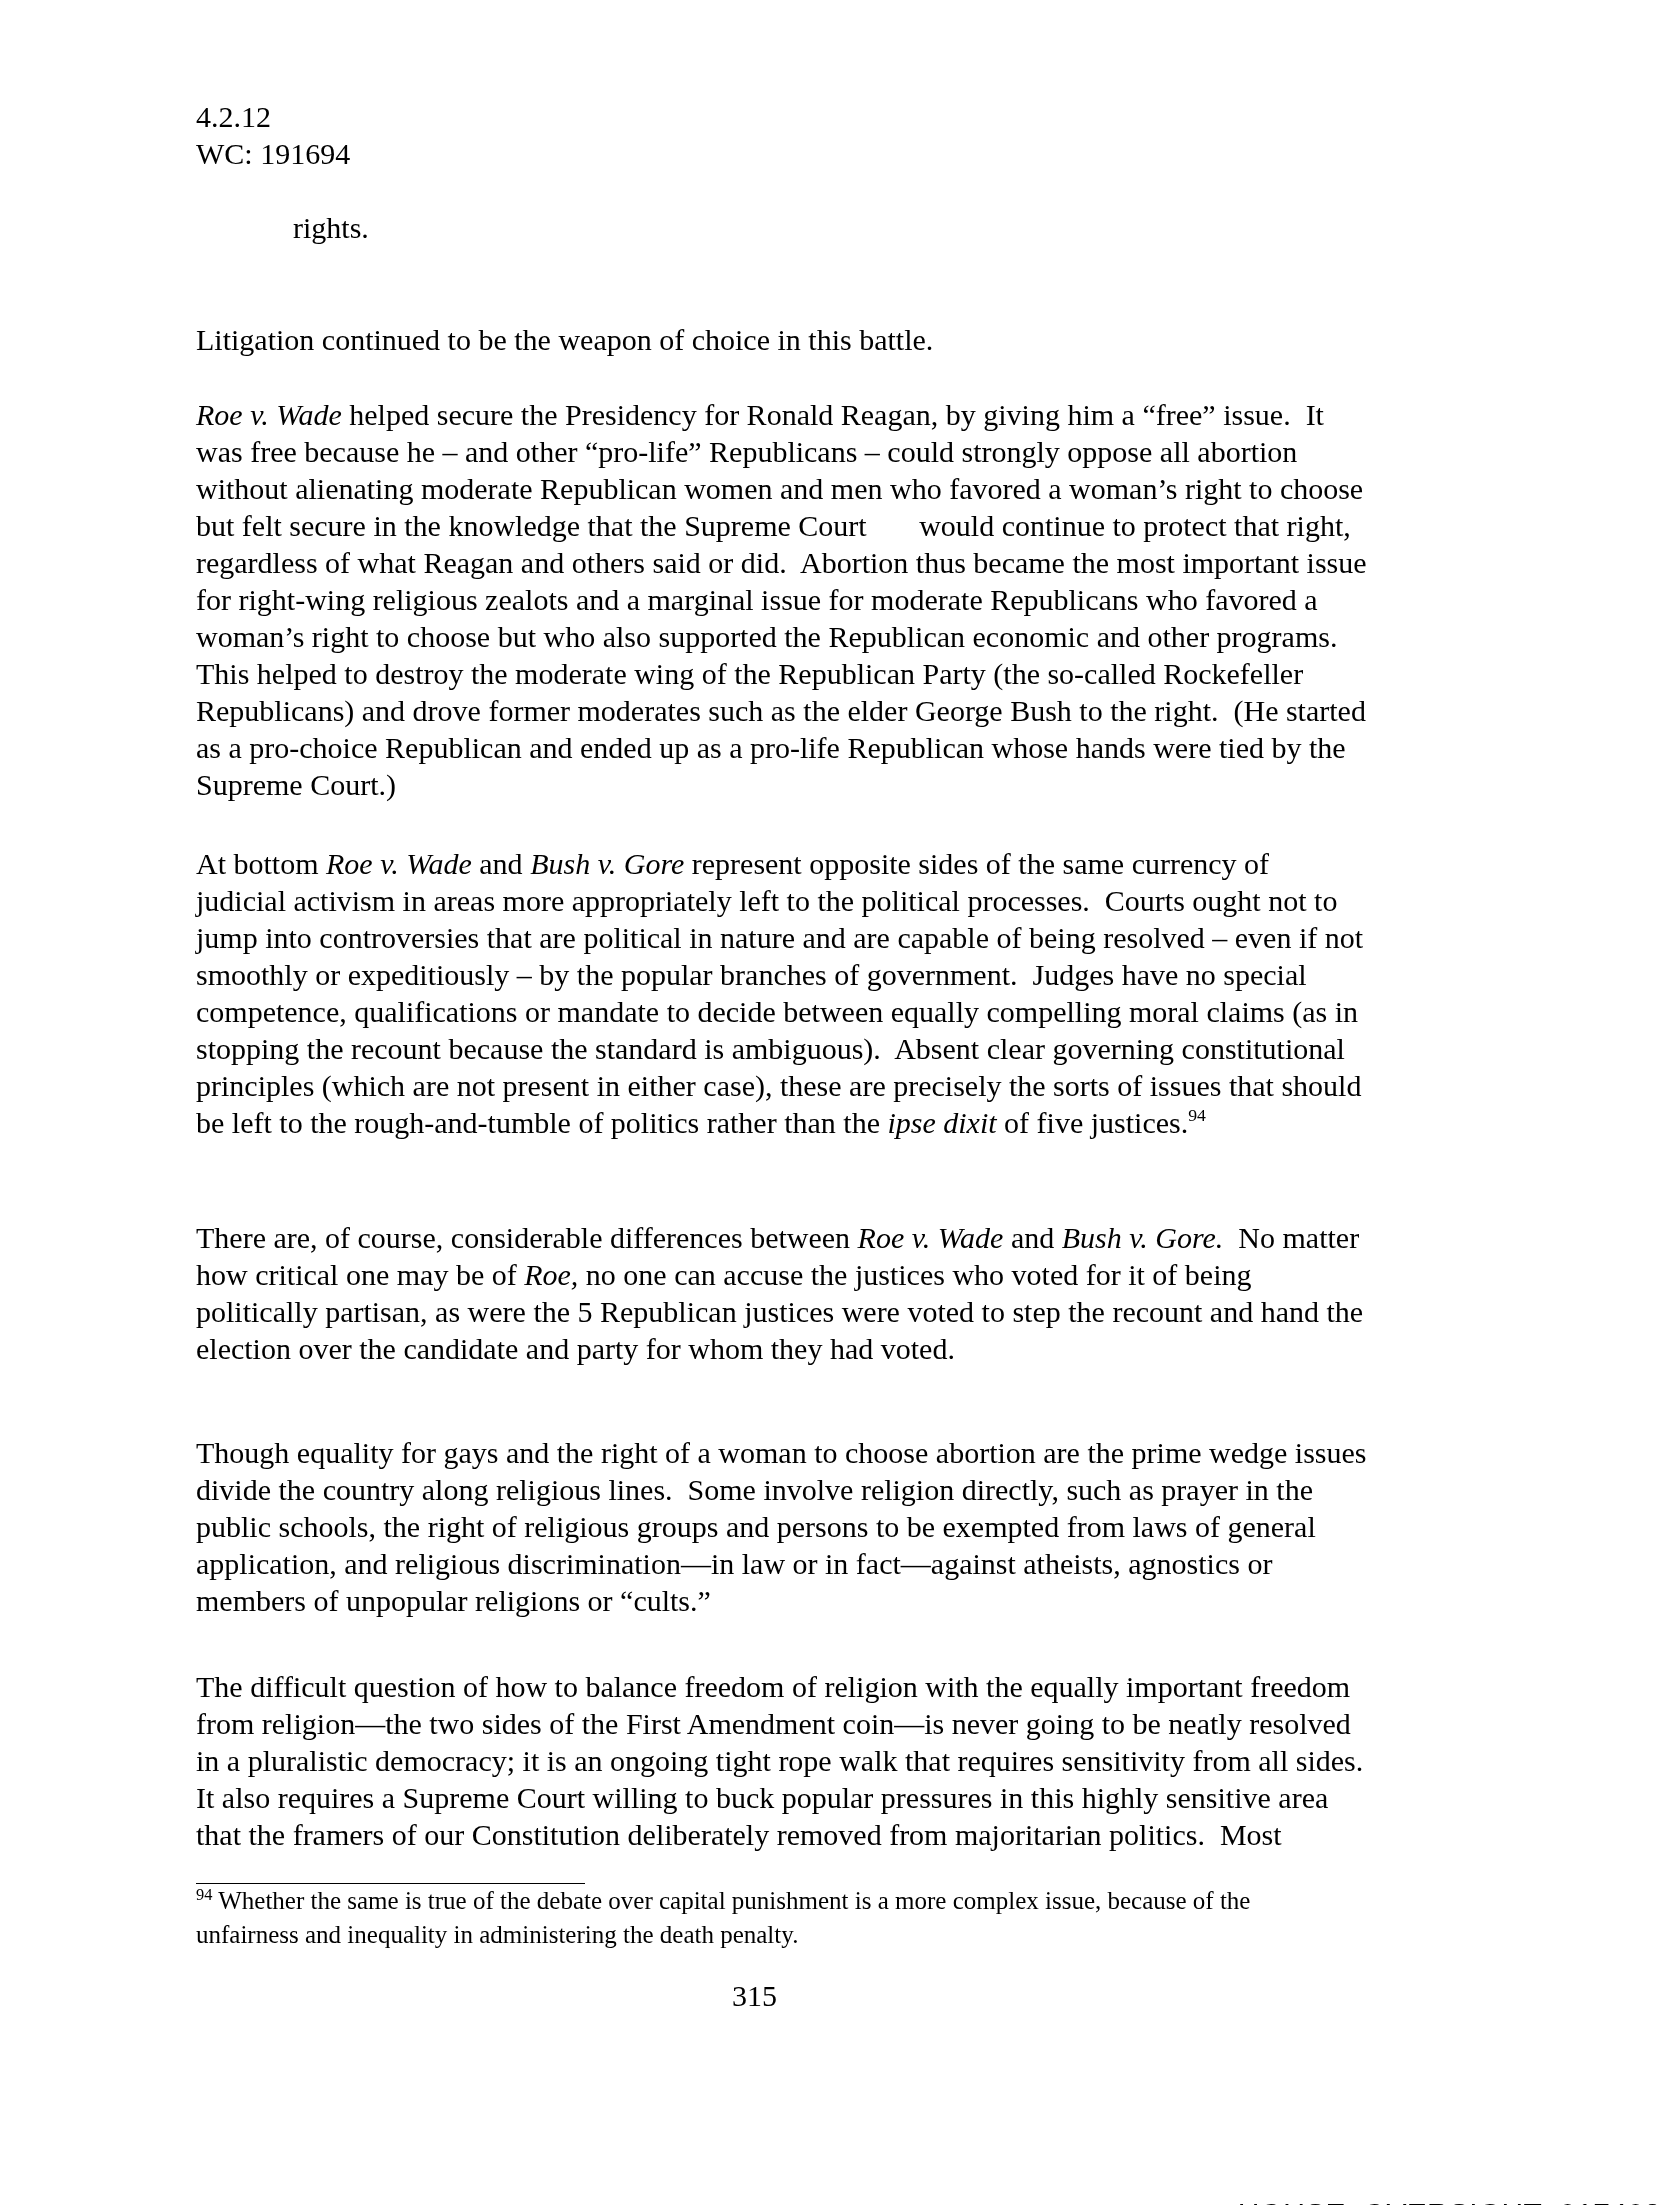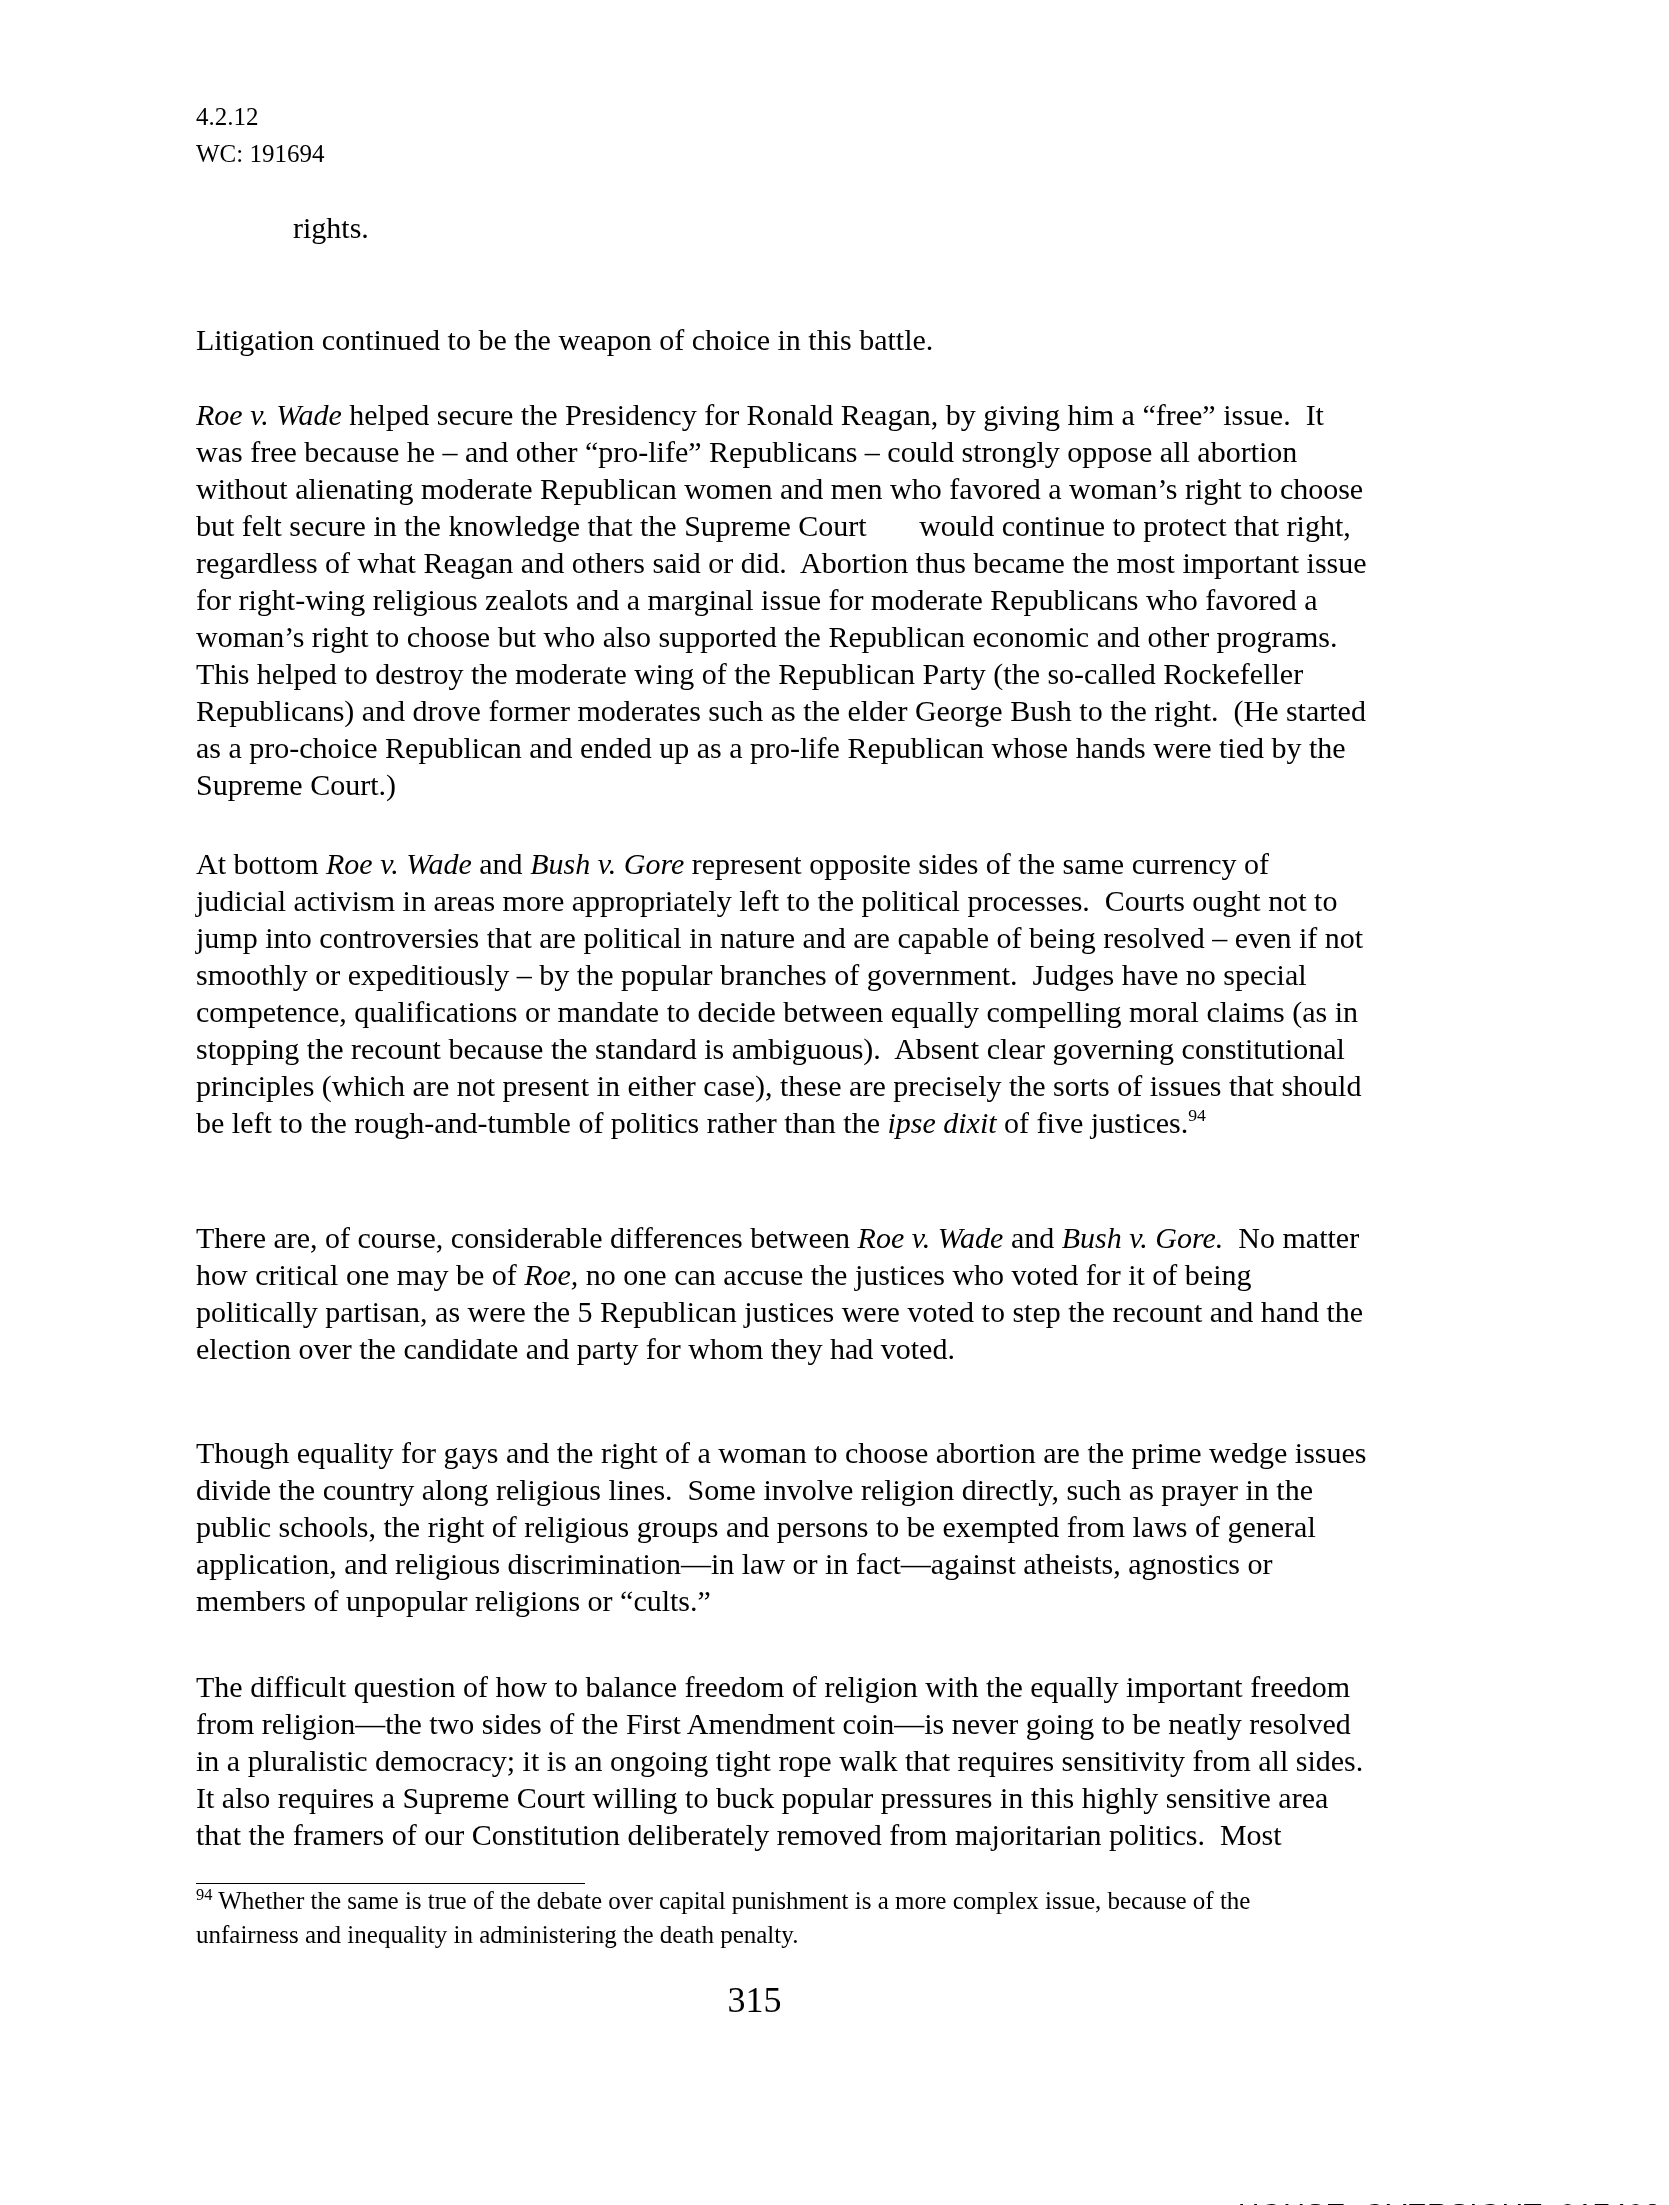--- a/index.html
+++ b/index.html
@@ -1,31 +1,31 @@
 <!DOCTYPE html>
 <html style="font-size:10.5px"><head>
 <meta charset="utf-8">
 <style>
   html, body { margin: 0; padding: 0; background: #ffffff; }
   body {
     width: 1669px; height: 2205px; position: relative; overflow: hidden;
     font-family: "Liberation Serif", "DejaVu Serif", serif;
     color: #000;
   }
-  .header { position: absolute; left: 196px; top: 98px; font-size: 25px; line-height: 37px; }
+  .header { position: absolute; left: 196px; top: 98px; font-size: 30px; line-height: 37px; }
   .line { white-space: pre; font-size: 30px; line-height: 37px; }
   .block { position: absolute; left: 196px; width: 1309px; }
   .quote { left: 293px; }
   i { font-style: italic; }
   sup { font-size: 17.7px; vertical-align: baseline; position: relative; top: -11.8px; }
   .rule { position: absolute; left: 196px; top: 1883px; width: 389px; height: 1.3px; background: #000; }
   .fn { position: absolute; left: 196px; top: 1885px; font-size: 25px; line-height: 31px; }
   .fn .line { font-size: 25px; line-height: 31px; }
   .fn sup { font-size: 16.4px; top: -9.2px; }
-  .pagenum { position: absolute; left: 0; width: 1509px; top: 1979px; text-align: center; font-size: 36px; }
+  .pagenum { position: absolute; left: 0; width: 1509px; top: 1979px; text-align: center; font-size: 30px; }
   .bates { position: absolute; right: 7.9px; top: 2161px; font-family: "Liberation Sans", "DejaVu Sans", sans-serif; font-size: 30px; letter-spacing: 0.3px; margin-top: 36px; }
 </style>
 </head>
 <body>
 
 <div class="header">
   <div>4.2.12</div>
   <div>WC:  191694</div>
 </div>
 

